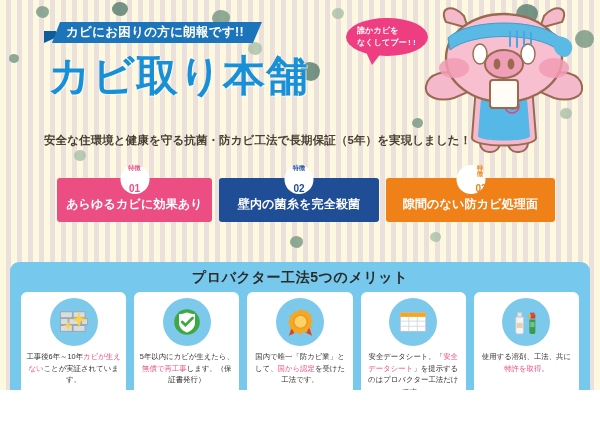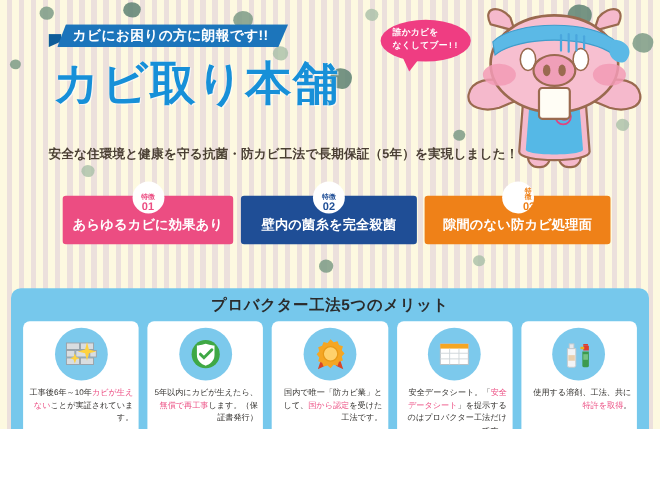--- a/index.html
+++ b/index.html
@@ -111,21 +111,21 @@
   }
   .feat .flabel {
     color: #fff; font-size: 12px; font-weight: bold;
     white-space: nowrap; letter-spacing: .2px;
   }
   .badge {
     position: absolute; top: -13px; left: 50%; transform: translateX(-50%);
     width: 29px; height: 29px; border-radius: 50%;
     background: #fff;
     display: flex; flex-direction: column;
-    align-items: center; justify-content: flex-end;
+    align-items: center; justify-content: space-between;
     line-height: 1;
   }
   .badge .b1 { font-size: 6.2px; font-weight: bold; }
   .badge .b2 { font-size: 10px; font-weight: bold; margin-top: 1px; }
 
   #feat1 { left: 57px;  width: 155px; background: #ec4d82; }
   #feat2 { left: 219px; width: 160px; background: #1f4e96; }
   #feat3 { left: 386px; width: 169px; background: #ef8118; }
   #feat1 .badge .b1, #feat1 .badge .b2 { color: #ec4d82; }
   #feat2 .badge .b1, #feat2 .badge .b2 { color: #1f4e96; }
@@ -158,21 +158,21 @@
   }
   .cicon {
     width: 48px; height: 48px; border-radius: 50%;
     background: #7cc9ec;
     display: flex; align-items: center; justify-content: center;
     margin-bottom: 5px;
     flex: none;
   }
   .ctext {
     font-size: 7.4px; line-height: 1.58; color: #33312e;
-    text-align: right; width: 100%;
+    text-align: center; width: 100%;
   }
   .ctext .hl { color: #ec4d82; }
 </style>
 </head>
 <body>
 
 <div id="page">
 
   <div class="spot" style="left:36px;top:6px;width:13px;height:12px;"></div>
   <div class="spot dark" style="left:112px;top:2px;width:16px;height:14px;"></div>

